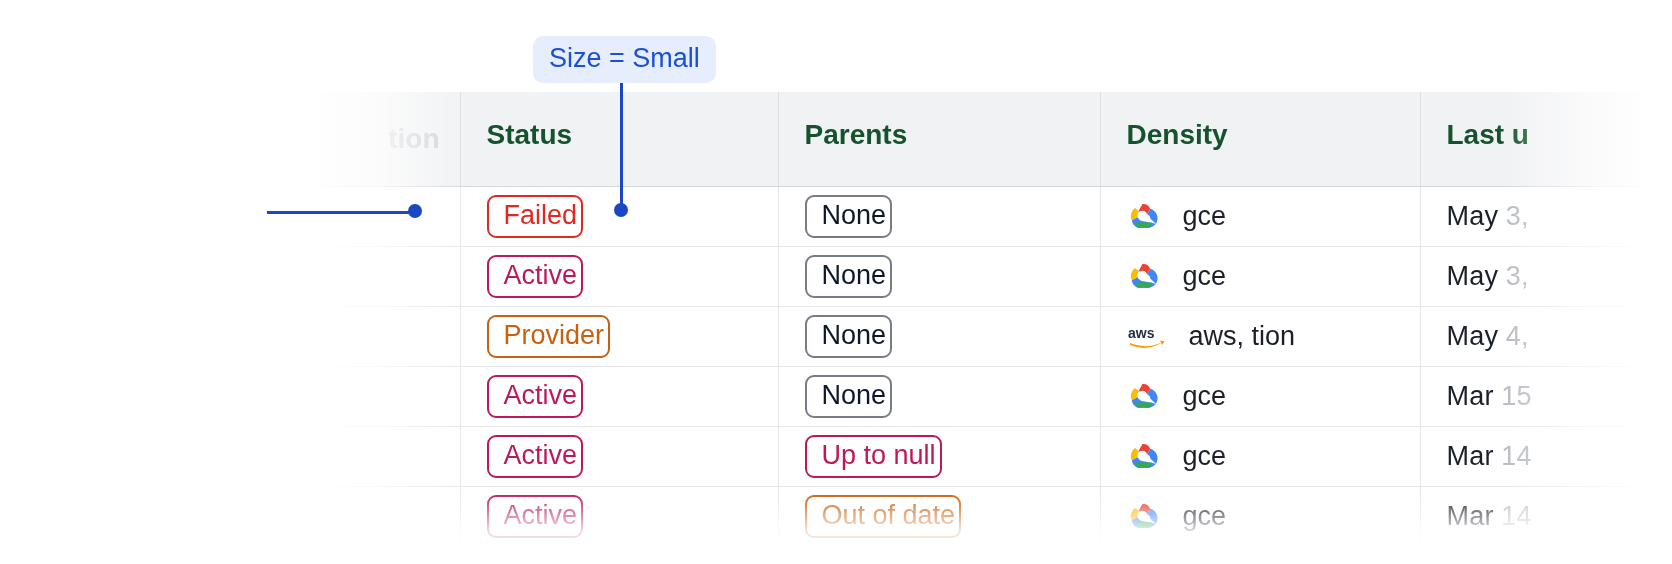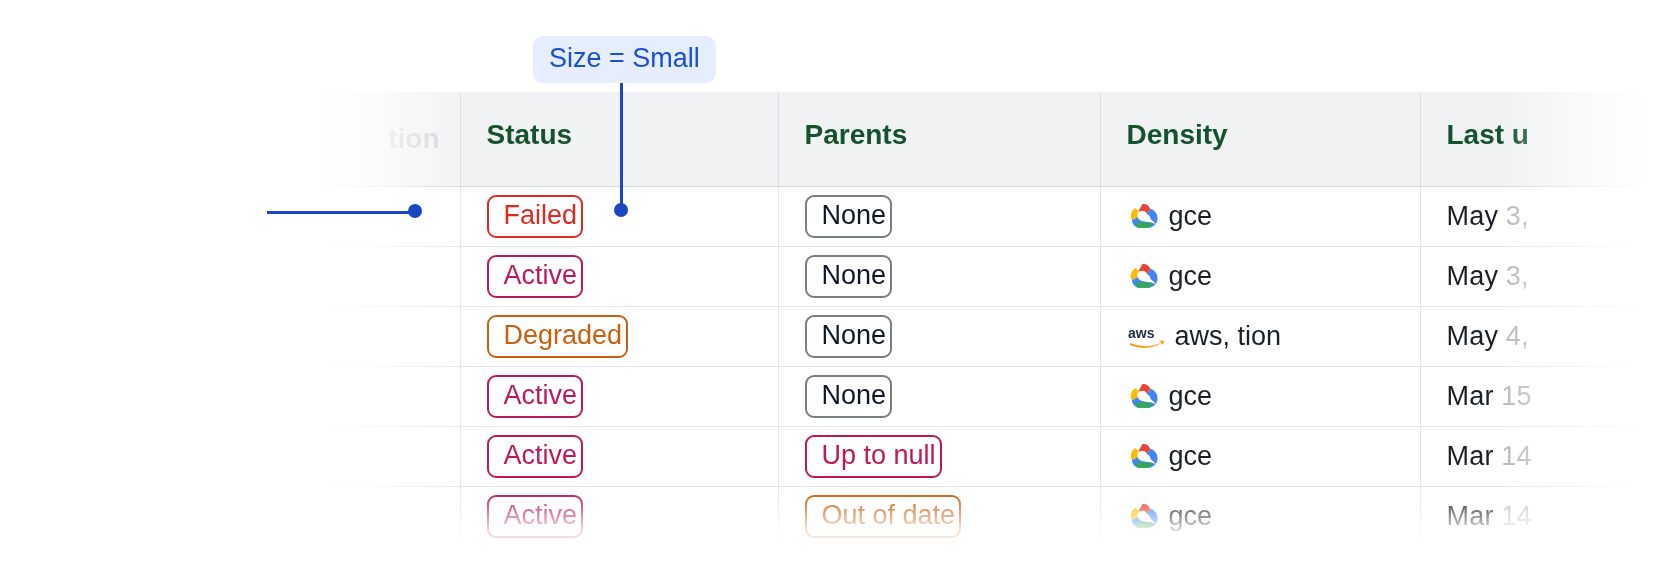--- a/index.html
+++ b/index.html
@@ -79,21 +79,21 @@
   }
   .pill.red     { color: #e02a21; }
   .pill.green   { color: #be185d; }
   .pill.orange  { color: #c9600f; }
   .pill.neutral { color: #0f172a; border-color: #787d85; }
 
   
   .prov {
     display: flex;
     align-items: center;
-    gap: 8px;
+    gap: 22px;
   }
   .prov-label { font-size: 27px; color: #1b1f27; }
   .gcp-icon { width: 34px; height: 30px; display: block; }
   .aws-icon { width: 40px; height: 30px; display: block; }
 
   
   .date { font-size: 27px; letter-spacing: .2px; }
   .date .dim { color: #b7bbc1; }
 
   
@@ -238,21 +238,21 @@
           <td>
             <span class="date">
               <span>May </span><span class="dim">3,</span>
             </span>
           </td>
         </tr>
 
         <tr>
           <td class="td-desc"></td>
           <td>
-            <span class="pill orange">Degraded</span>
+            <span class="pill orange">Provider</span>
           </td>
           <td>
             <span class="pill neutral">None</span>
           </td>
           <td>
             <span class="prov">
               <span>
                 <svg class="aws-icon" viewBox="0 0 40 30">
                   <text x="1" y="17" font-family="'Liberation Sans', sans-serif" font-size="14" font-weight="bold" fill="#232f3e">aws</text>
                   <path d="M3 22 Q19 29 36 21 Q20 31 3 24 Z" fill="#ff9900"></path>

